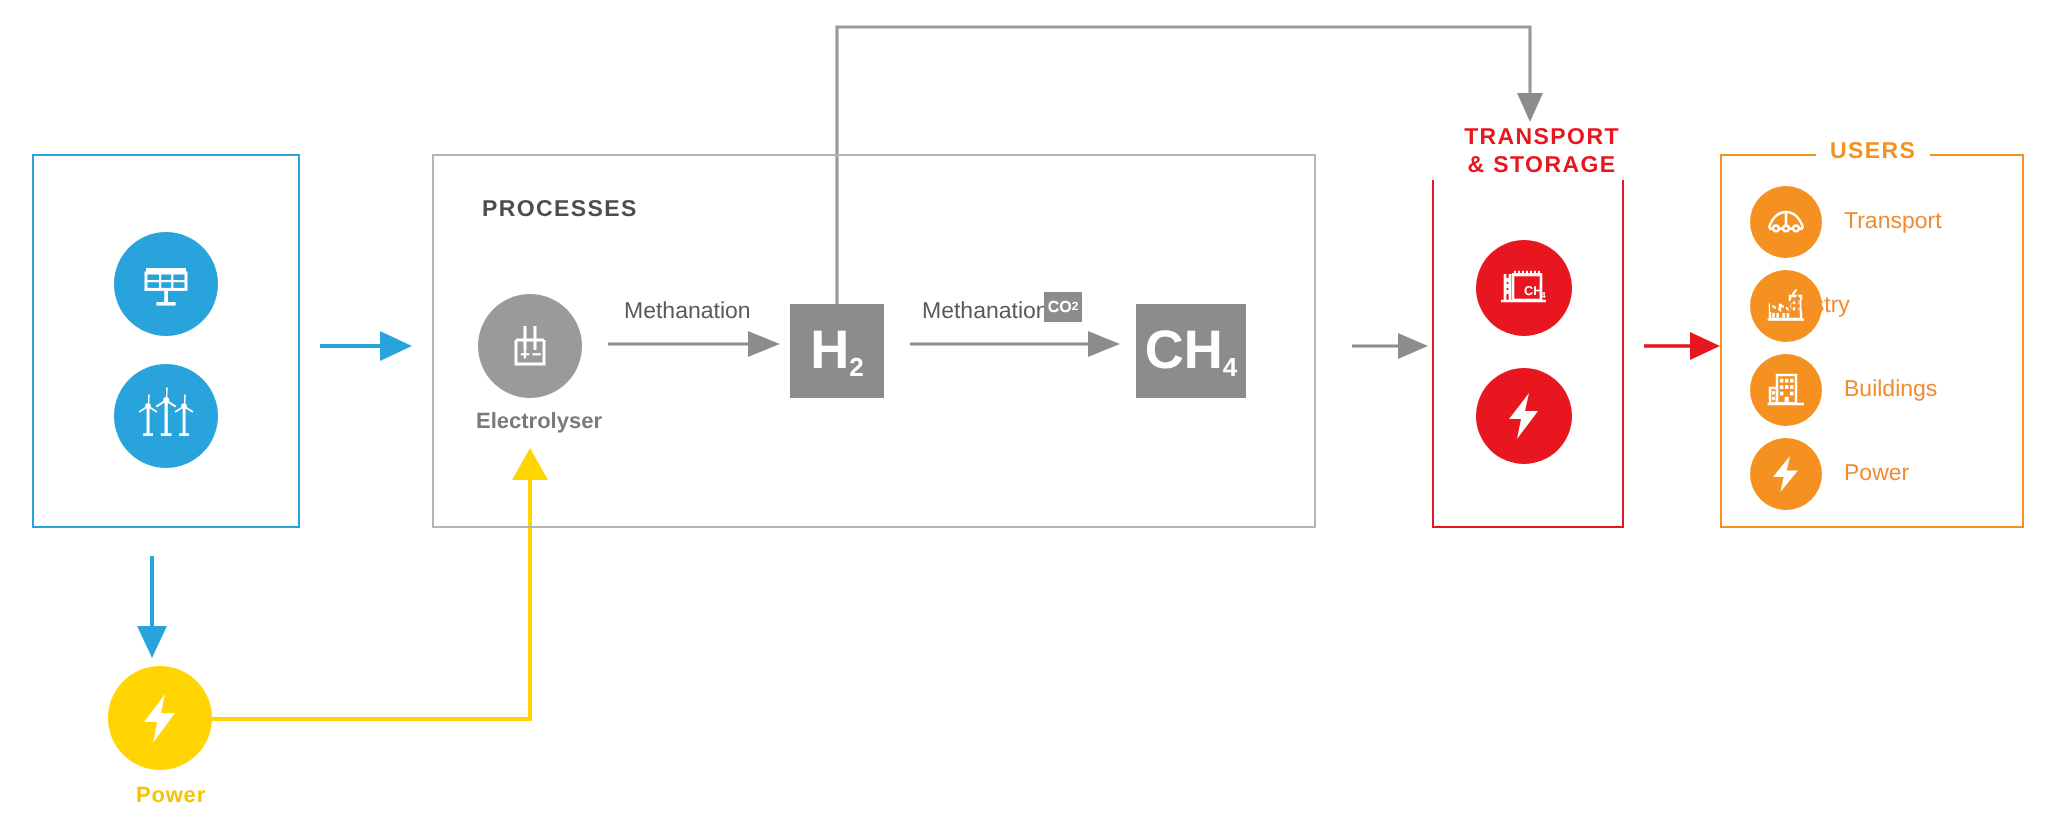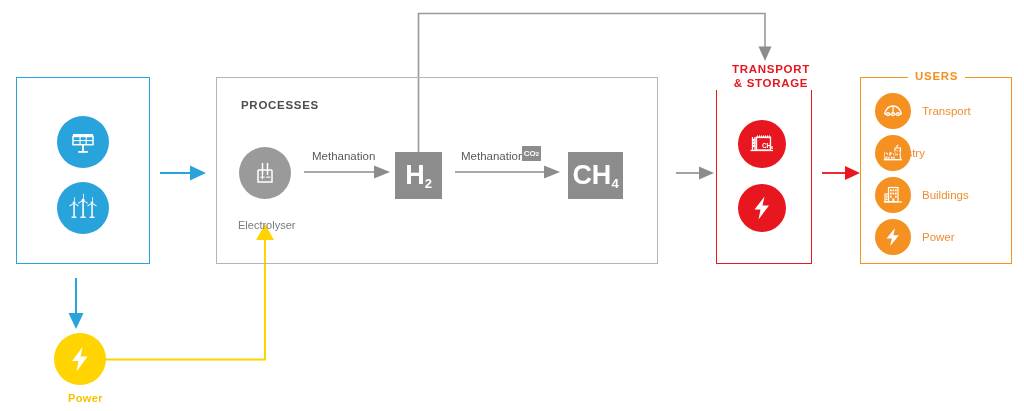--- a/index.html
+++ b/index.html
@@ -168,21 +168,21 @@
         <line x1="17.5" y1="5" x2="17.5" y2="17"></line>
         <path d="M8,12 L22,12"></path>
       </g>
       <g fill="#ffffff">
         <rect x="10.4" y="18.6" width="4.2" height="1.1"></rect>
         <rect x="11.9" y="17.1" width="1.1" height="4.1"></rect>
         <rect x="16.2" y="18.6" width="4.2" height="1.1"></rect>
       </g>
     </svg>
   </div>
-  <div class="lbl lbl-icon" style="left:238px;top:219px;">Electrolyser</div>
+  <div class="lbl lbl-icon" style="left:238px;top:205px;font-weight:bold;">Electrolyser</div>
 
   <div class="lbl lbl-proc" style="left:312px;top:150px;">Methanation</div>
   <svg class="abs" style="left:304px;top:163px;width:90px;height:18px;">
     <line x1="0" y1="9" x2="74" y2="9" stroke="#8c8c8c" stroke-width="1.6"></line>
     <polygon points="86,9 70,2.5 70,15.5" fill="#8c8c8c"></polygon>
   </svg>
 
   <div class="chembox" style="left:395px;top:152px;width:47px;height:47px;">
     <span class="main">H</span>
       <span class="sub">2</span>

